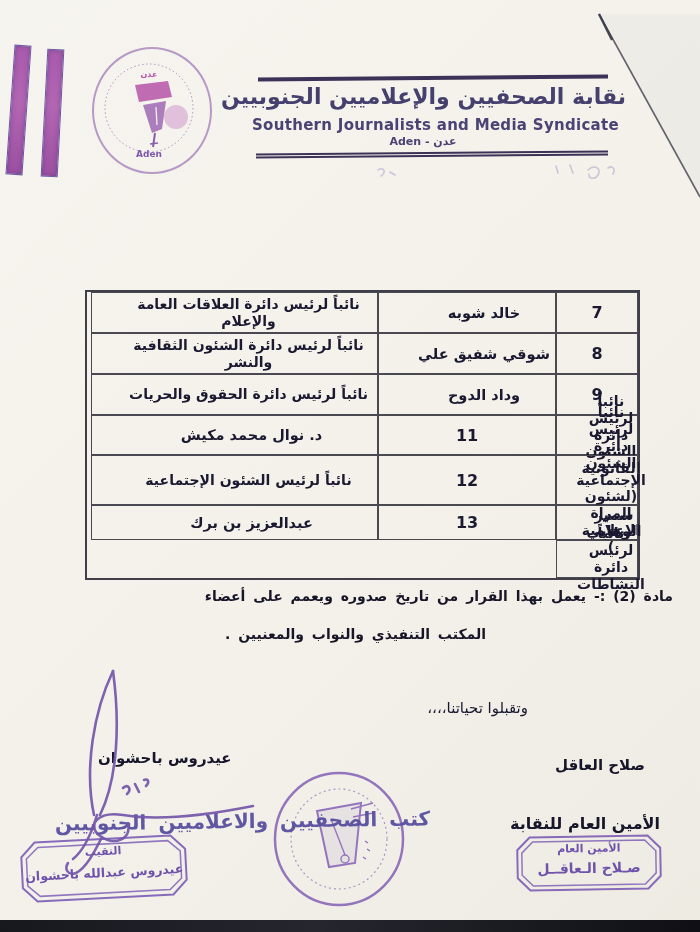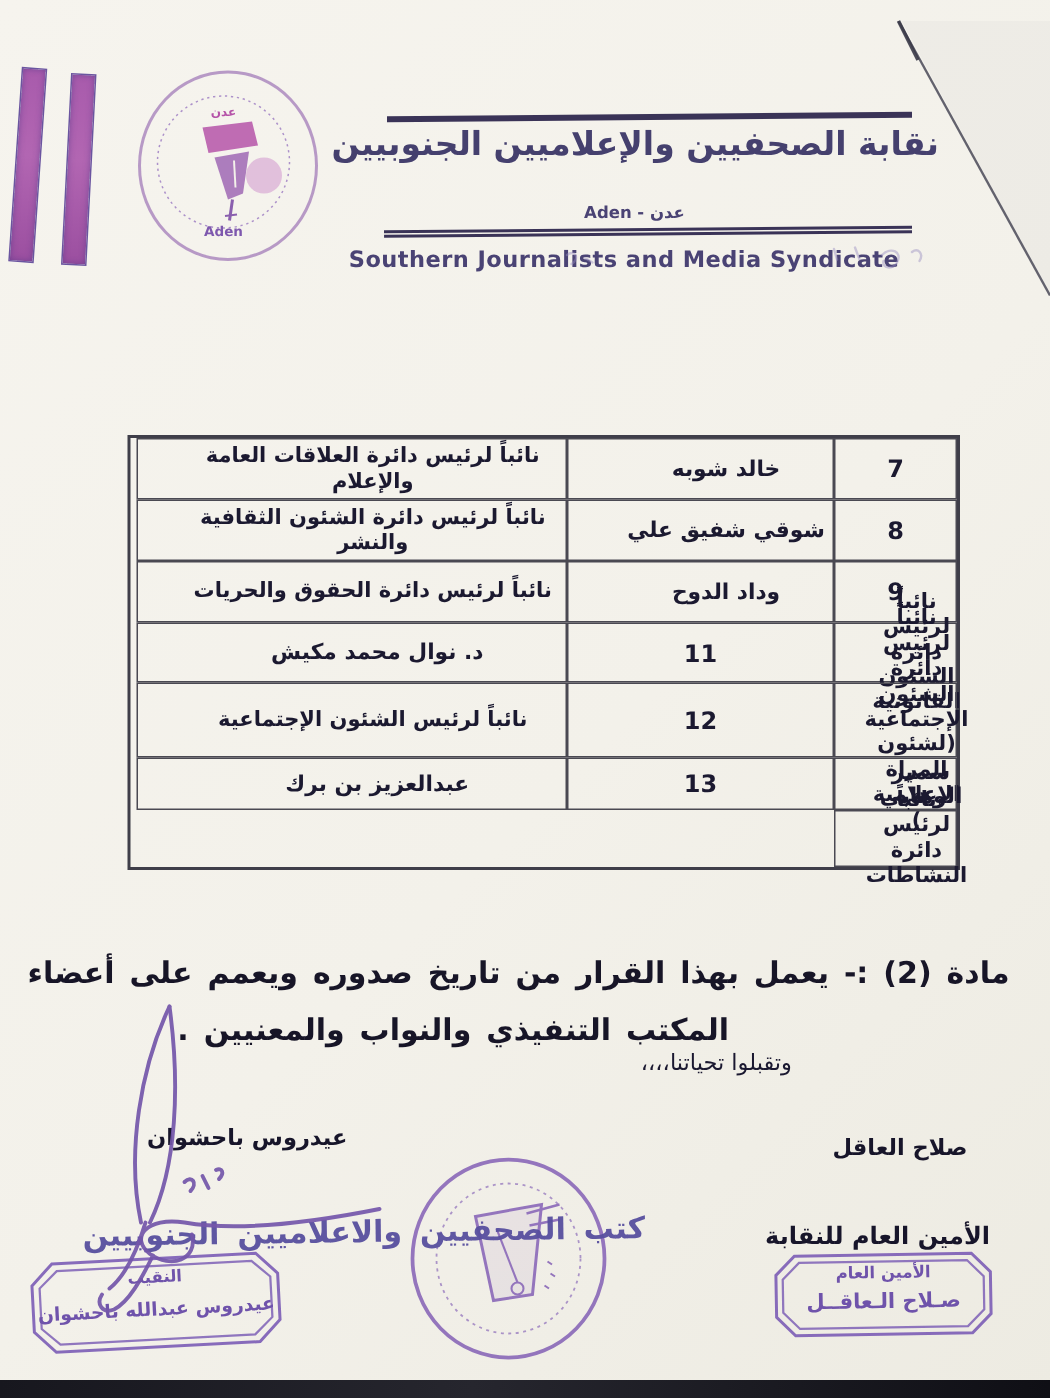--- a/index.html
+++ b/index.html
@@ -23,39 +23,39 @@
   
   .logo-stamp{position:absolute;left:92px;top:47px;width:116px;height:123px;
     border:2.5px solid rgba(142,94,172,.6);border-radius:50%;}
 
   
   .rule{position:absolute;background:#3a3357;}
   .rule-top{left:258px;top:76px;width:350px;height:4px;transform:rotate(-.5deg);}
   .rule-bottom{left:256px;top:152px;width:352px;height:2px;box-shadow:0 3px 0 #3a3357;transform:rotate(-.5deg);}
   .title-ar{left:240px;top:84px;width:386px;text-align:left;font-size:22px;font-weight:bold;
             color:#45406e;white-space:nowrap;}
-  .title-en{left:223px;top:116px;width:386px;text-align:center;font-size:15px;font-weight:bold;
-            color:#4a4374;letter-spacing:.3px;white-space:nowrap;margin-top:48px;}
+  .title-en{left:252px;top:116px;width:386px;text-align:left;font-size:15px;font-weight:bold;
+            color:#4a4374;letter-spacing:.3px;white-space:nowrap;}
   .city-line{left:230px;top:135px;width:386px;text-align:center;font-size:11px;font-weight:bold;color:#4a4374;}
 
   
   .decree-table{position:absolute;left:85px;top:290px;width:551px;border:2px solid #3f3e49;
     display:grid;direction:rtl;
     grid-template-columns:82px 178px 287px;
     grid-template-rows:41px 41px 41px 40px 50px 35px 38px;
     background:transparent;}
   .td{border:.75px solid #4a4952;display:flex;align-items:center;justify-content:center;
       text-align:center;padding:1px 5px;box-sizing:border-box;}
   .td-num{font-size:16px;font-weight:bold;}
   .td-name{font-size:14.5px;font-weight:bold;padding-left:39px;}
   .td-pos{font-size:14px;font-weight:bold;line-height:1.2;padding-left:33px;}
 
   
-  .article-line{position:absolute;font-size:20px;font-weight:bold;color:#171527;
-    direction:rtl;white-space:nowrap;word-spacing:3px;margin-top:48px;}
+  .article-line{position:absolute;font-size:14px;font-weight:bold;color:#171527;
+    direction:rtl;white-space:nowrap;word-spacing:3px;}
   .closing{position:absolute;right:172px;top:699px;font-size:15px;font-weight:normal;
     color:#1a1830;direction:rtl;white-space:nowrap;}
 
   
   .sig-name{position:absolute;font-size:15px;font-weight:bold;color:#17152a;
     direction:rtl;white-space:nowrap;}
   .right-title{position:absolute;right:40px;top:814px;font-size:16px;font-weight:bold;
     color:#17152a;direction:rtl;white-space:nowrap;}
   .overlay-text{position:absolute;right:270px;top:809px;font-size:20px;font-weight:bold;
     color:#584f9f;direction:rtl;white-space:nowrap;word-spacing:5px;

